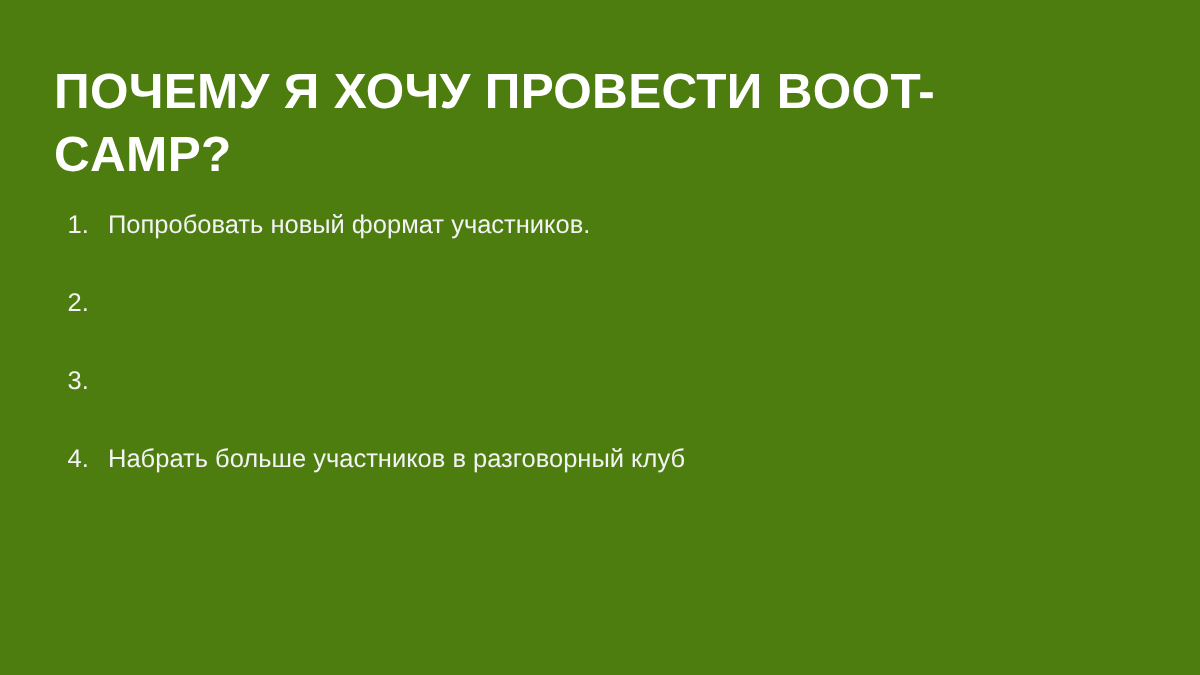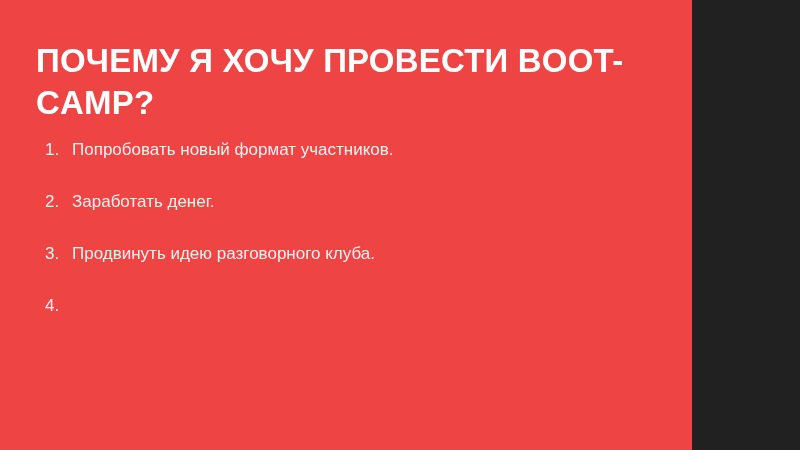--- a/index.html
+++ b/index.html
@@ -11,23 +11,23 @@
     width: 800px;
     height: 450px;
     overflow: hidden;
     background: #212121;
     font-family: "Liberation Sans", sans-serif;
     -webkit-font-smoothing: antialiased;
   }
 
   .slide {
     position: relative;
-    width: 692px;
+    width: 800px;
     height: 450px;
-    background: #ef4444;
+    background: #4d7c0f;
     box-sizing: border-box;
   }
 
   .slide-title {
     position: absolute;
     left: 36px;
     top: 40px;
     width: 660px;
     margin: 0;
     padding: 0;
@@ -91,28 +91,27 @@
   <div class="slide-body">
     <ol class="bullet-list">
 
       <li class="bullet-item">
         <span class="bullet-number">1.</span>
         <span class="bullet-text">Попробовать новый формат участников.</span>
       </li>
 
       <li class="bullet-item">
         <span class="bullet-number">2.</span>
-        <span class="bullet-text">Заработать денег.</span>
       </li>
 
       <li class="bullet-item">
         <span class="bullet-number">3.</span>
-        <span class="bullet-text">Продвинуть идею разговорного клуба.</span>
       </li>
 
       <li class="bullet-item">
         <span class="bullet-number">4.</span>
+        <span class="bullet-text">Набрать больше участников в разговорный клуб</span>
       </li>
 
     </ol>
   </div>
 
 </div>
 
 </body></html>

